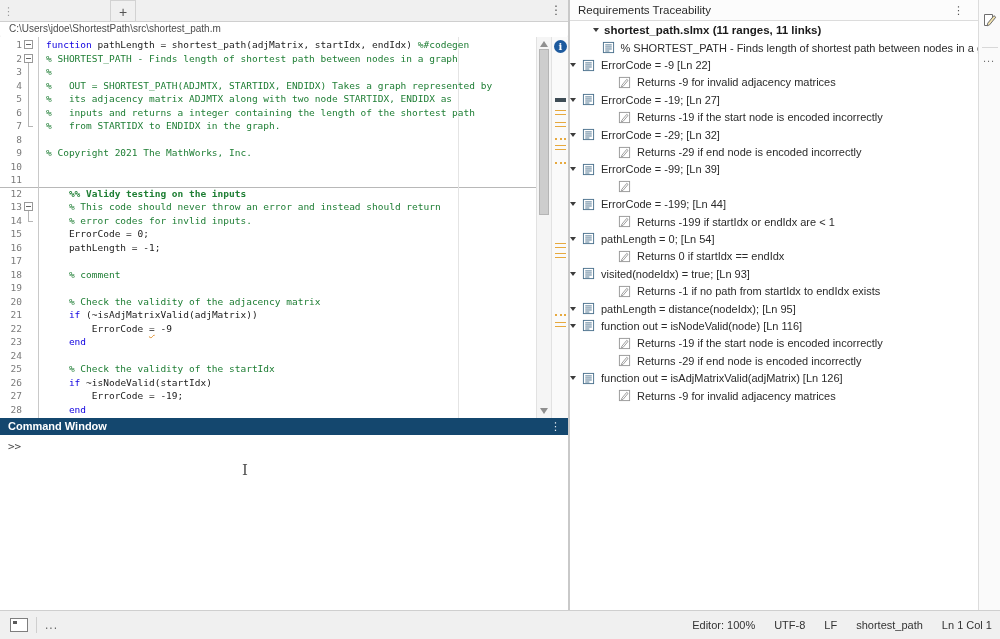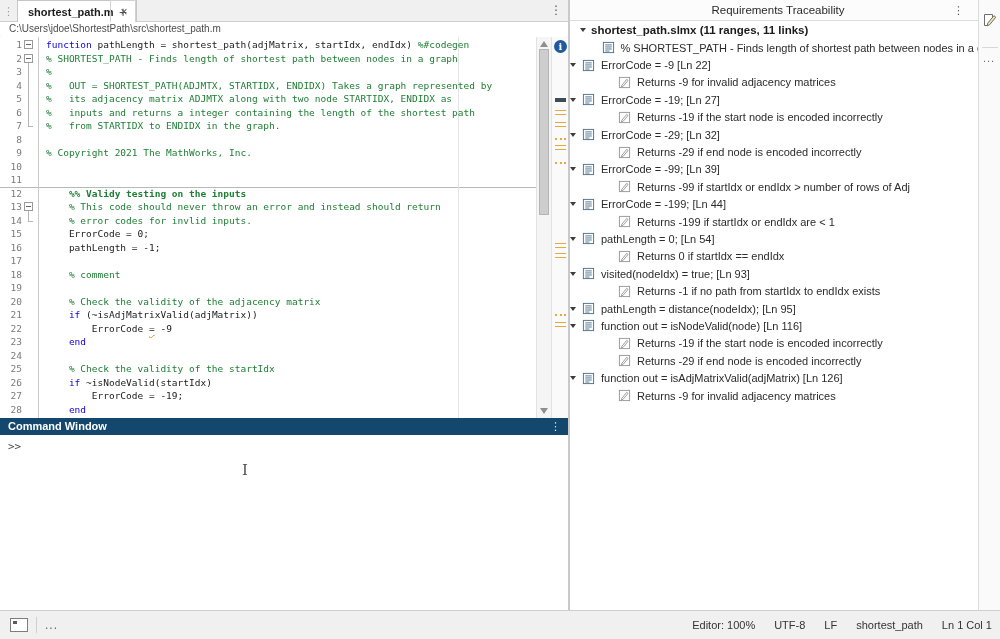--- a/index.html
+++ b/index.html
@@ -79,30 +79,30 @@
   .ibeam { position:absolute; left:242px; top:27px; width:10px; height:17px;
            font-family:"DejaVu Serif", serif; font-size:15px; color:#4f4f4f; line-height:17px; }
 
   
   .pane-divider { position:absolute; left:568px; top:0; width:2px; height:610px; background:#c9c9c9; }
 
   
   .right-pane { position:absolute; left:570px; top:0; width:430px; height:610px; background:#fff; }
   .rt-header { position:absolute; left:0; top:0; width:408px; height:21px; background:#fcfcfc;
                border-bottom:1px solid #dcdcdc; font-size:11.5px; color:#2a2a2a; line-height:20px;
-               padding-left:8px;text-align:center; }
+               padding-left:8px; }
   .rt-menu { position:absolute; right:14px; top:0; color:#555; font-size:11px; }
   .rt-strip { position:absolute; right:0; top:0; width:22px; height:610px; background:#fafafa;
               border-left:1px solid #dcdcdc; }
   .strip-divider { position:absolute; left:3px; top:47px; width:16px; height:1px; background:#d8d8d8; }
   .strip-pen { position:absolute; left:3px; top:12px; }
   .strip-more { position:absolute; left:4px; top:52px; color:#6e6e6e; font-size:11px; letter-spacing:1px; }
 
   .rt-tree { position:absolute; left:0; top:21px; width:408px; bottom:0; overflow:hidden; }
-  .tree-root { height:18px; display:flex; align-items:center; padding-left:10px; gap:5px; }
+  .tree-root { height:18px; display:flex; align-items:center; padding-left:23px; gap:5px; }
   .tree-root .lbl { font-size:11.5px; font-weight:700; color:#1a1a1a; }
   .arrow { width:0; height:0; border-left:3.5px solid transparent; border-right:3.5px solid transparent;
            border-top:4.5px solid #3c3c3c; flex:0 0 auto; }
   .trow { height:17.4px; display:flex; align-items:center; gap:6px; font-size:11px; color:#2b2b2b;
           white-space:nowrap; }
   .trow.range { }
   .trow.range.noarrow { padding-left:31.5px; }
   .trow.link { padding-left:48px; }
   .trow svg { flex:0 0 auto; }
 
@@ -118,24 +118,20 @@
 </style>
 </head>
 <body>
 
 <div class="window">
 
   <div class="left-pane">
 
     <div class="tab-bar">
       <div class="tab-overflow">⋮</div>
-      <div class="tab">
-        <span class="tab-label">shortest_path.m</span>
-        <span class="tab-close">×</span>
-      </div>
       <div class="new-tab">+</div>
       <div class="tabbar-menu">⋮</div>
     </div>
 
     <div class="path-bar">
       <span>C:\Users\jdoe\ShortestPath\src\shortest_path.m</span>
     </div>
 
     <div class="editor">
       <div class="section-rule"></div>
@@ -318,21 +314,20 @@
             </span>
             <span>ErrorCode = -99; [Ln 39]</span>
           </div>
           <div class="trow link">
             <span style="display: inline-flex;">
               <svg width="13" height="13" viewBox="0 0 14 14">
                 <rect x="1.5" y="1.5" width="11" height="11" fill="#fff" stroke="#979797"></rect>
                 <path d="M4 10.2 L9.4 3.6 L10.8 4.8 L5.6 11 L3.6 11.6 Z" fill="none" stroke="#8a8a8a" stroke-width="0.9"></path>
               </svg>
             </span>
-            <span>Returns -99 if startIdx or endIdx &gt; number of rows of Adj</span>
           </div>
           <div class="trow range">
             <span class="arrow"></span>
             <span style="display: inline-flex;">
               <svg width="13" height="13" viewBox="0 0 14 14">
                 <rect x="1.5" y="1.5" width="11" height="11" fill="#fff" stroke="#4a708c"></rect>
                 <line x1="3.5" y1="4.2" x2="10.5" y2="4.2" stroke="#4a708c"></line>
                 <line x1="3.5" y1="6.4" x2="10.5" y2="6.4" stroke="#4a708c"></line>
                 <line x1="3.5" y1="8.6" x2="10.5" y2="8.6" stroke="#4a708c"></line>
                 <line x1="3.5" y1="10.8" x2="8" y2="10.8" stroke="#4a708c"></line>

